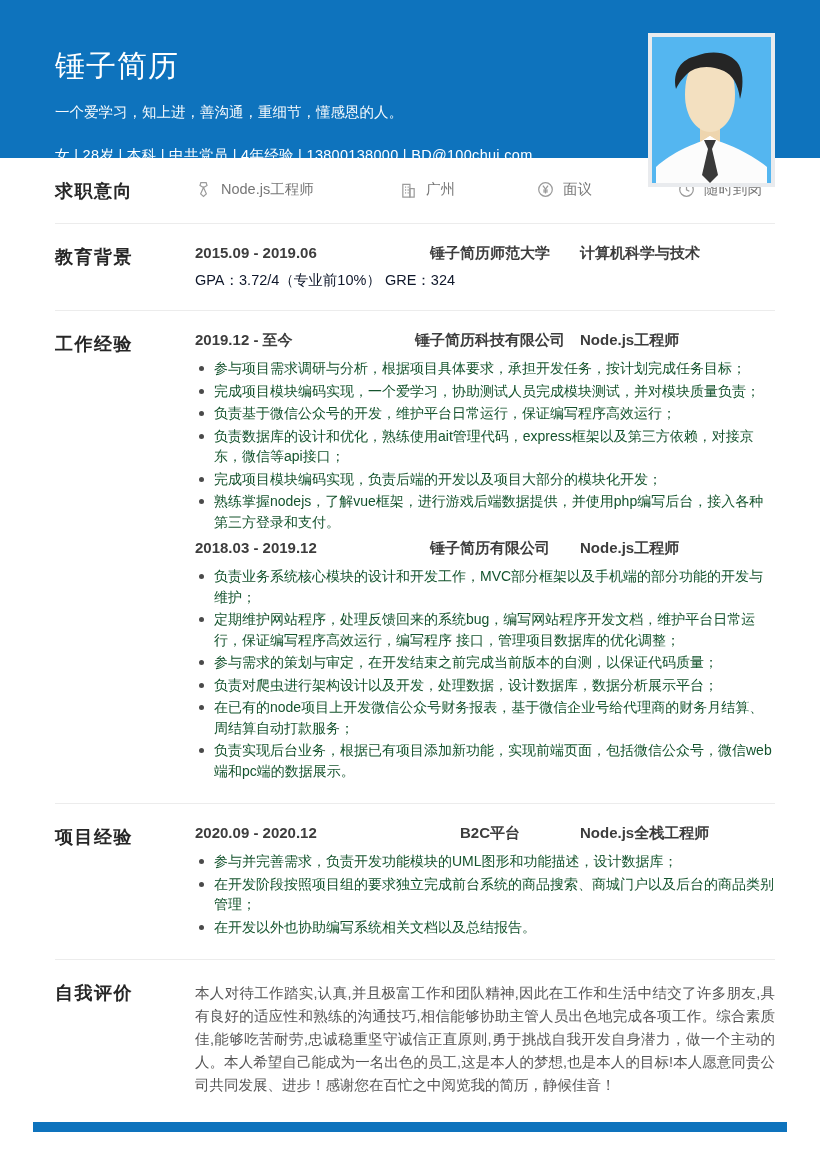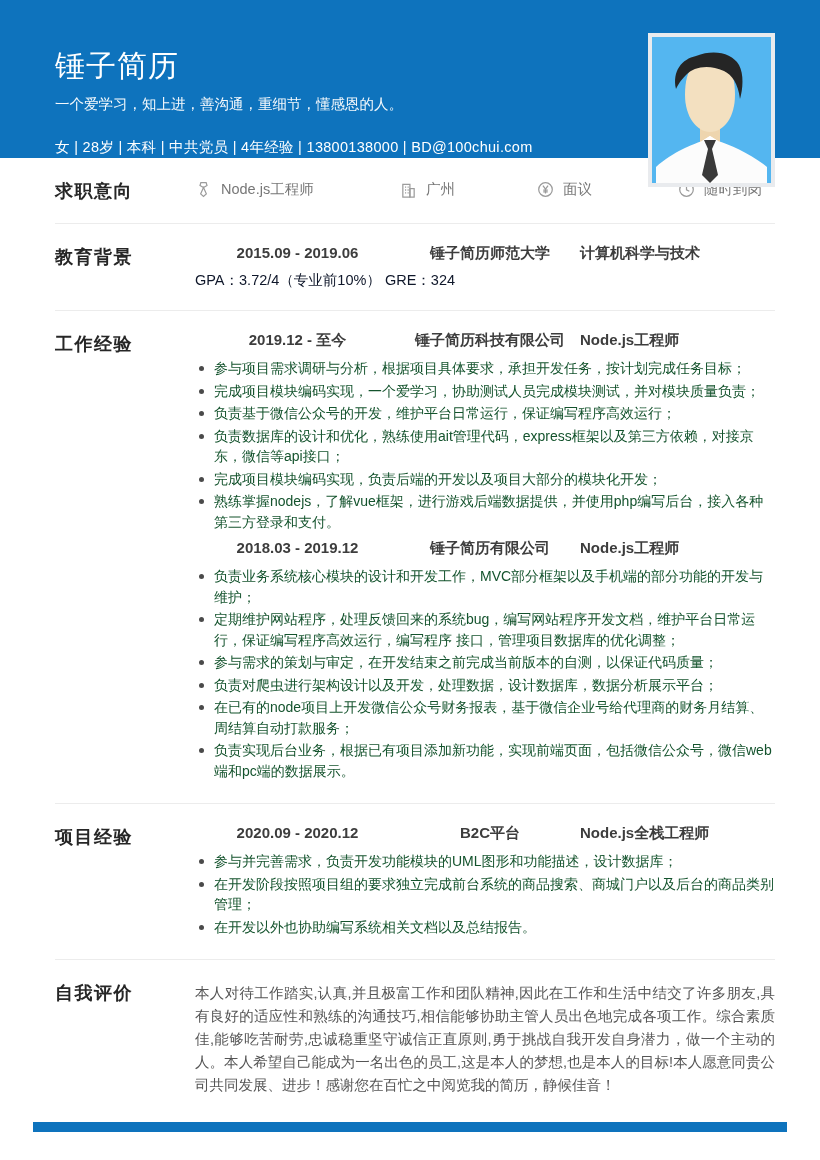--- a/index.html
+++ b/index.html
@@ -2,42 +2,42 @@
 <html><head>
 <meta charset="utf-8">
 <style>
   * { margin:0; padding:0; box-sizing:border-box; }
   html,body { width:820px; background:#fff; font-family:"Liberation Sans","DejaVu Sans",sans-serif; }
   body { height:1160px; position:relative; overflow:hidden; }
 
   
   .header { position:relative; height:158px; background:#0e73bd; color:#fff; padding:46px 45px 0 55px; }
   .name { font-size:30px; font-weight:400; letter-spacing:1px; }
-  .slogan { margin-top:8px; font-size:14.5px; color:rgba(255,255,255,.96); }
+  .slogan { margin-top:16px; font-size:14.5px; color:rgba(255,255,255,.96); }
   .info-line { margin-top:24px; font-size:14.5px; letter-spacing:.3px; }
   .photo-frame { position:absolute; top:33px; right:45px; width:127px; height:154px;
                  background:#e9ebee; padding:4px; }
   .photo-frame svg { display:block; width:119px; height:146px; }
 
   
   .main { padding:0 45px 0 55px; }
   .section { display:flex; border-bottom:1px solid #ececec; padding:20px 0 20px 0; }
   .sec-title { width:140px; flex:0 0 140px; font-size:18px; font-weight:bold; color:#262626; letter-spacing:1.5px; padding-top:1px; }
   .sec-body { flex:1; min-width:0; }
 
   
   .intent-row { display:flex; align-items:center; padding-top:2px; }
   .intent-item { display:flex; align-items:center; font-size:14.5px; color:#777; }
   .intent-item .ic { margin-right:9px; display:inline-flex; }
   .ii-0 { width:205px; } .ii-1 { width:137px;align-items:flex-end; } .ii-2 { width:141px; } .ii-3 { flex:1; }
   .ic svg { stroke:#9b9b9b; fill:none; stroke-width:1.3; }
 
   
   .entry-head { display:flex; font-size:15px; font-weight:bold; color:#3d3d3d; }
-  .cell-date { width:205px; flex:0 0 205px;text-align:center; }
+  .cell-date { width:205px; flex:0 0 205px; }
   .cell-mid { flex:1; text-align:center; }
   .cell-right { width:195px; flex:0 0 195px; text-align:left; }
 
   .edu-detail { margin-top:8px; font-size:14.5px; color:#0f172a; }
 
   ul.bullets { list-style:none; margin-top:8px; }
   ul.bullets li { position:relative; padding-left:19px; font-size:14px; color:#14532d; line-height:20.5px; margin-bottom:2px; }
   ul.bullets li::before { content:""; position:absolute; left:4px; top:8px; width:5px; height:5px; border-radius:50%; background:#4a4a4a; }
 
   .job + .job { margin-top:7px; }

